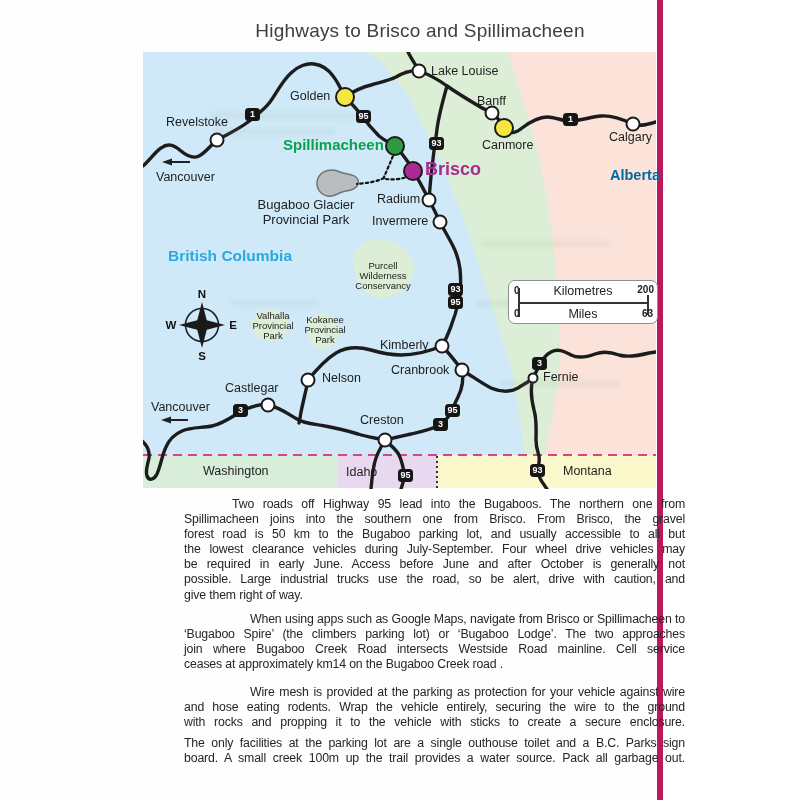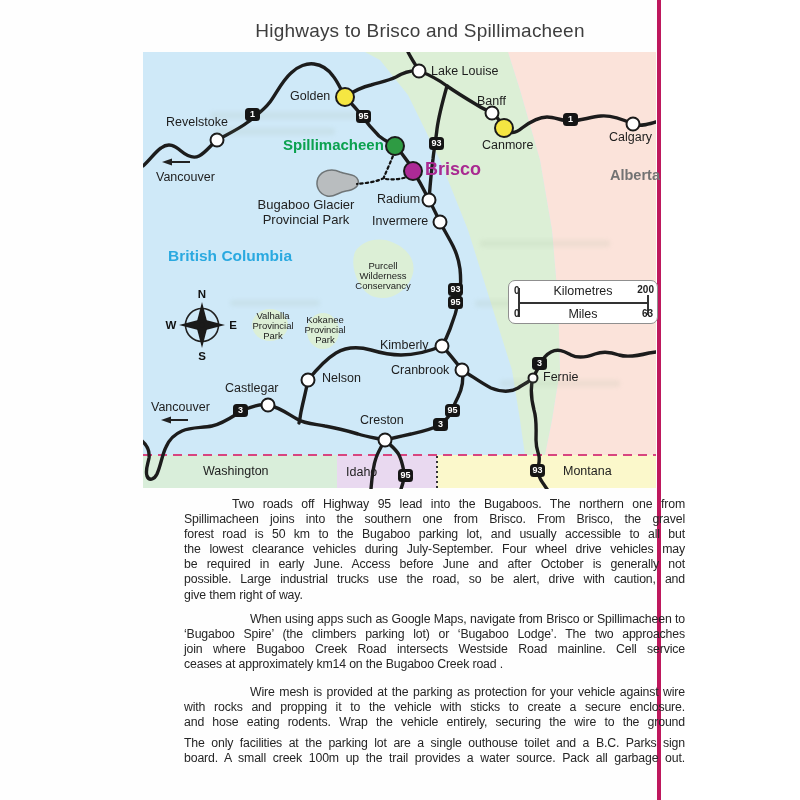--- a/index.html
+++ b/index.html
@@ -1,19 +1,19 @@
 <!DOCTYPE html>
 <html><head>
 <meta charset="utf-8">
 <style>
   html,body{margin:0;padding:0;background:#ffffff;}
   #stage{position:relative;width:800px;height:800px;background:#ffffff;overflow:hidden;
          font-family:"Liberation Sans",sans-serif;}
   #pageSheet{position:absolute;left:0;top:0;width:657px;height:800px;background:#fefefe;
-             border-right:4px solid #be185d;}
+             border-right:6px solid #be185d;}
   .pgtitle{position:absolute;left:150px;top:20px;width:540px;text-align:center;
            font-size:19px;color:#3e3e3e;letter-spacing:.2px;}
   
   .lbl{position:absolute;font-size:12.5px;line-height:13px;color:#1d1d1d;white-space:nowrap;}
   .dest-spill{font-size:15px;font-weight:bold;}
   .dest-brisco{font-size:18px;font-weight:bold;}
   .prov-bc{font-size:15.5px;font-weight:bold;}
   .prov-ab{font-size:14.5px;font-weight:bold;}
   .parkblk{position:absolute;text-align:center;color:#222;}
   .parkblk .pl{font-size:9.5px;line-height:10px;}
@@ -150,21 +150,21 @@
     <div class="lbl" style="left:372px;top:215px;">Invermere</div>
     <div class="lbl" style="left:380px;top:339px;">Kimberly</div>
     <div class="lbl" style="left:391px;top:364px;">Cranbrook</div>
     <div class="lbl" style="left:322px;top:372px;">Nelson</div>
     <div class="lbl" style="left:225px;top:382px;">Castlegar</div>
     <div class="lbl" style="left:360px;top:414px;">Creston</div>
     <div class="lbl" style="left:543px;top:371px;">Fernie</div>
     <div class="lbl dest-spill" style="left:283px;top:138px;color:#0ba14f;">Spillimacheen</div>
     <div class="lbl dest-brisco" style="left:425px;top:163px;color:#a92a91;">Brisco</div>
     <div class="lbl prov-bc" style="left:168px;top:249px;color:#2aa9e0;">British Columbia</div>
-    <div class="lbl prov-ab" style="left:610px;top:169px;color:#737373;">Alberta</div>
+    <div class="lbl prov-ab" style="left:610px;top:169px;color:#0369a1;">Alberta</div>
     <div class="lbl" style="left:156px;top:171px;">Vancouver</div>
     <div class="lbl" style="left:151px;top:401px;">Vancouver</div>
     <div class="lbl" style="left:203px;top:465px;">Washington</div>
     <div class="lbl" style="left:346px;top:466px;">Idaho</div>
     <div class="lbl" style="left:563px;top:465px;">Montana</div>
 
     <div class="parkblk big" style="left:236px;top:197px;width:140px;">
       <div class="pl">Bugaboo Glacier</div>
       <div class="pl">Provincial Park</div>
     </div>
@@ -220,22 +220,22 @@
         <div class="jlast">give them right of way.</div>
       </div>
       <div class="pgap1">
         <div class="jline ind2">When using apps such as Google Maps, navigate from Brisco or Spillimacheen to</div>
         <div class="jline">‘Bugaboo Spire’ (the climbers parking lot) or ‘Bugaboo Lodge’. The two approaches</div>
         <div class="jline">join where Bugaboo Creek Road intersects Westside Road mainline. Cell service</div>
         <div class="jlast">ceases at approximately km14 on the Bugaboo Creek road .</div>
       </div>
       <div class="pgap2">
         <div class="jline ind2">Wire mesh is provided at the parking as protection for your vehicle against wire</div>
+        <div class="jline">and hose eating rodents. Wrap the vehicle entirely, securing the wire to the ground</div>
         <div class="jline">with rocks and propping it to the vehicle with sticks to create a secure enclosure.</div>
-        <div class="jline">and hose eating rodents. Wrap the vehicle entirely, securing the wire to the ground</div>
       </div>
       <div class="pgap3">
         <div class="jline">The only facilities at the parking lot are a single outhouse toilet and a B.C. Parks sign</div>
         <div class="jline">board. A small creek 100m up the trail provides a water source. Pack all garbage out.</div>
       </div>
     </div>
 
   </div>
 </div>
 

